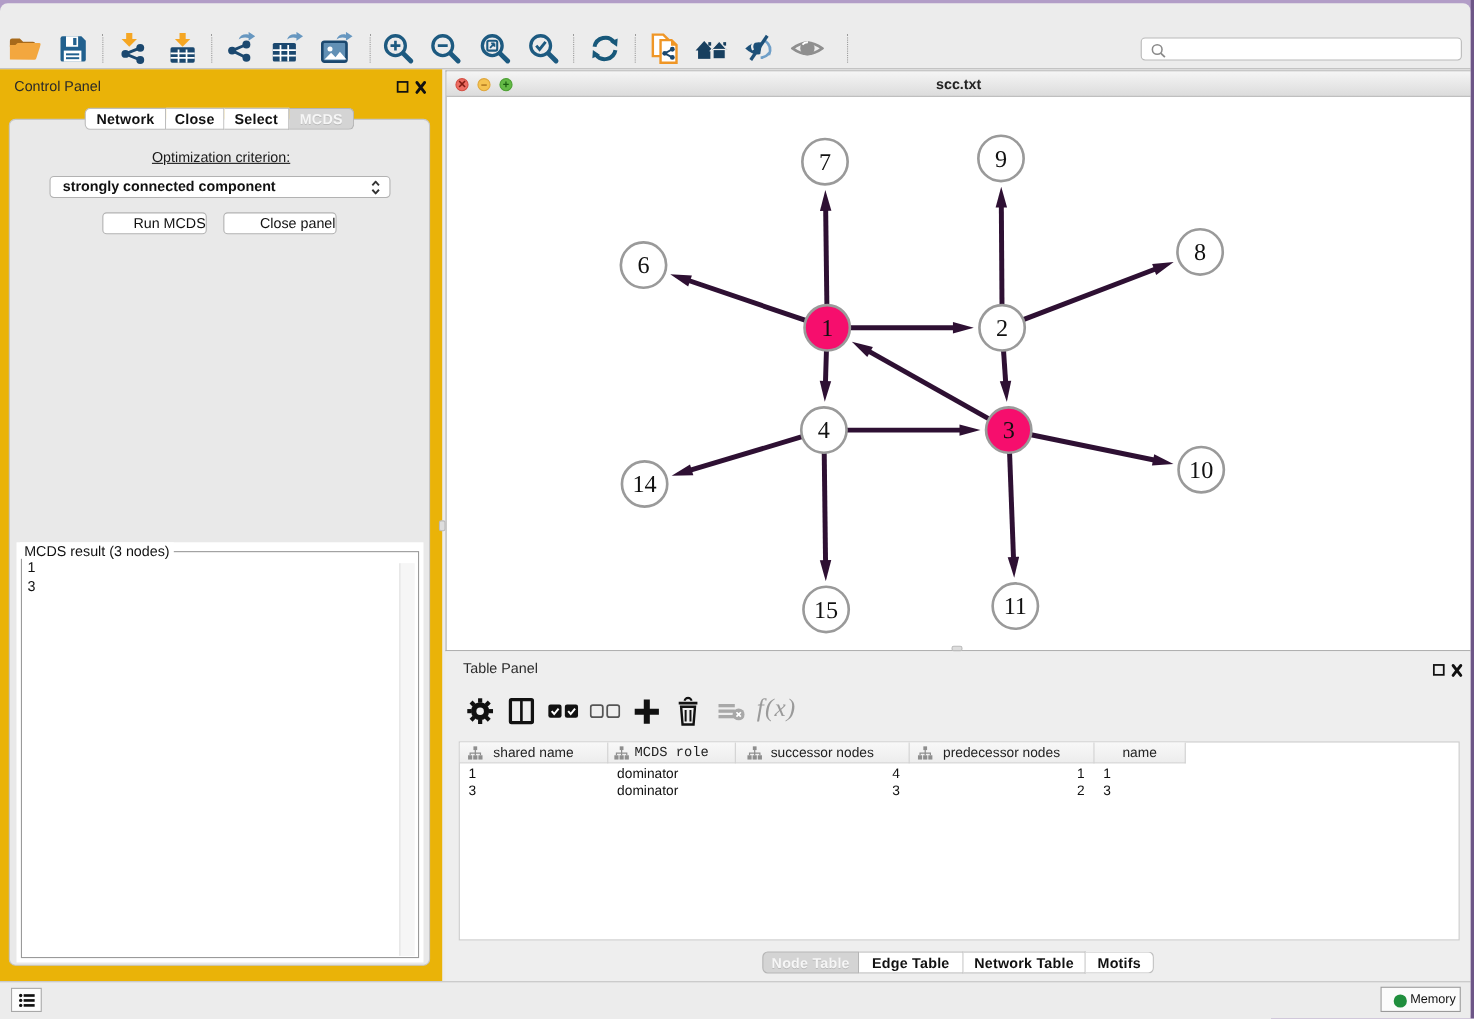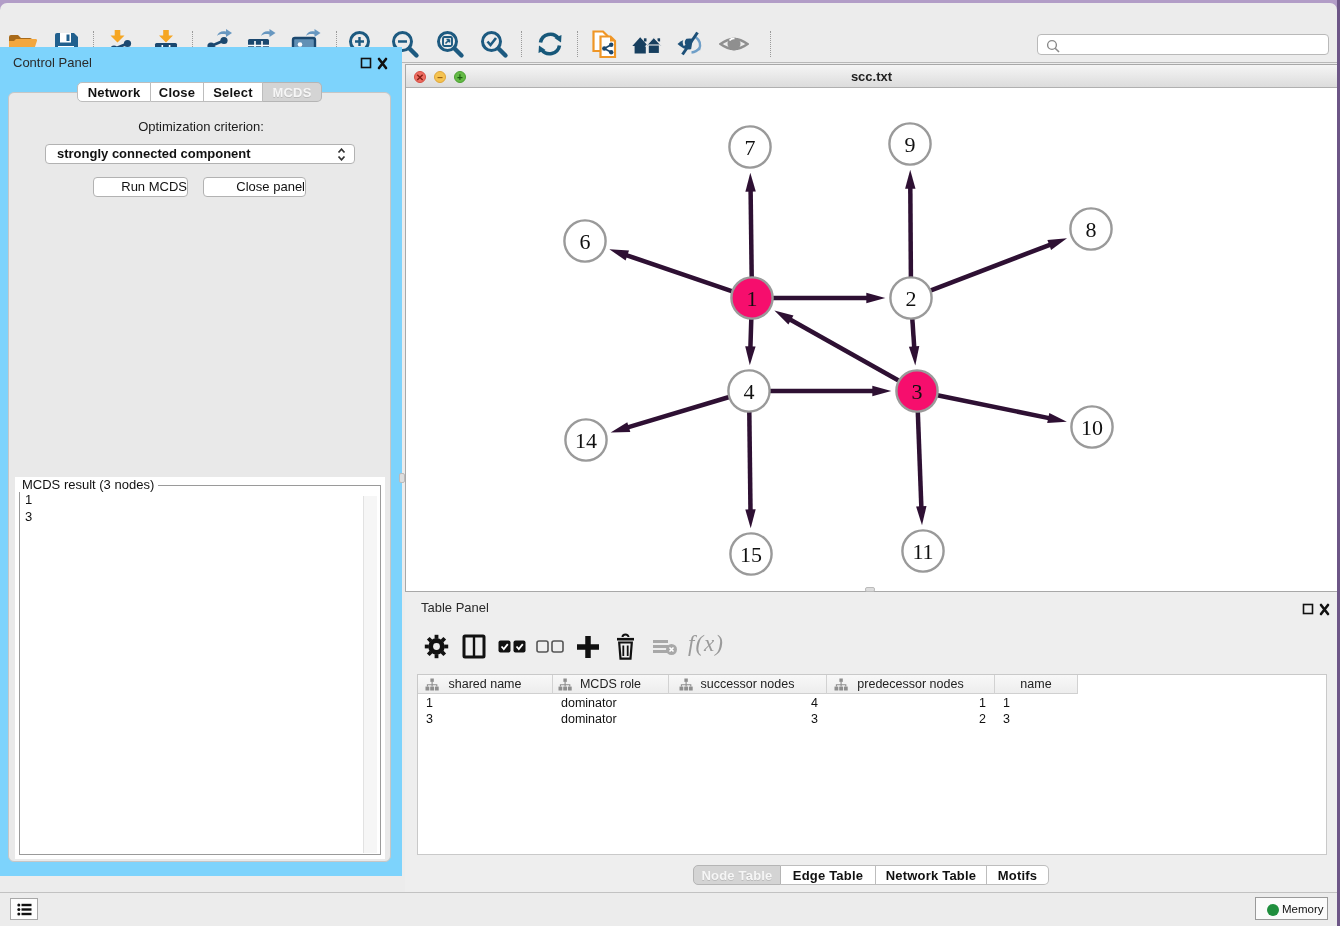--- a/index.html
+++ b/index.html
@@ -10,30 +10,30 @@
 
 #titlebar { position:absolute; left:0; top:0; width:100%; height:21px; background:#f6f6f6; border-bottom:1px solid #d3d3d3; }
 .tl { position:absolute; top:4.5px; width:12px; height:12px; border-radius:50%; background:#dcdcdc; border:1px solid #c6c6c6; }
 #wintitle { position:absolute; top:3px; width:100%; text-align:center; color:#a4a4a4; font-size:13px; }
 
 #toolbar { position:absolute; left:0; top:21px; width:100%; height:39px; background:#ececec; border-bottom:1px solid #b8b8b8; }
 .tbsep { position:absolute; top:7px; height:26px; width:1px; border-left:1px dotted #9a9a9a; }
 .ticon { position:absolute; top:5px; width:30px; height:30px; }
 #searchbox { position:absolute; left:1037px; top:10px; width:292px; height:21px; background:#fff; border:1px solid #b9b9b9; border-radius:4px; }
 
-#cpanel { position:absolute; left:0; top:44px; width:402px; height:829px; background:#7dd3fc; }
+#cpanel { position:absolute; left:0; top:60px; width:402px; height:829px; background:#eab308; }
 #cpanel .hdr { position:absolute; left:13px; top:8px; font-size:13px; color:#2a2a2a; }
 .tabs { position:absolute; display:flex; font-size:13px; z-index:5;align-items:flex-end; }
 #optlabel,#dropdown,.btn,#resultwrap { z-index:3; }
 .tabs .tab { height:20px; line-height:19px; font-weight:bold; letter-spacing:0.2px; background:#fff; border:1px solid #bdbdbd; border-left:none; color:#111; text-align:center; white-space:nowrap; }
 .tabs .tab:first-child { border-left:1px solid #bdbdbd; border-radius:5px 0 0 5px; }
 .tabs .tab:last-child { border-radius:0 5px 5px 0; }
 .tabs .tab.sel { background:#d4d4d4; border-color:#b5b5b5; color:#f6f6f6; text-shadow:0 1px 0 #bbb; }
 #cpbox { position:absolute; left:8px; top:45px; width:383px; height:770px; background:#e9e9e9; border:1px solid #c6c6c6; border-radius:6px; }
-#optlabel { position:absolute; left:0; top:72px; width:100%; text-align:center; font-size:13px; color:#1a1a1a; }
+#optlabel { position:absolute; left:0; top:72px; width:100%; text-align:center; font-size:13px; color:#1a1a1a;text-decoration:underline; }
 #dropdown { position:absolute; left:45px; top:97px; width:310px; height:20px; background:#fff; border:1px solid #b2b2b2; border-radius:4px; font-size:13px; color:#111; line-height:18px; padding-left:11px;font-weight:bold; }
 .btn { position:absolute; top:130px; height:20px; background:#fff; border:1px solid #b2b2b2; border-radius:4px; font-size:13px; color:#111; text-align:right; line-height:18px; }
 
 #resultwrap { position:absolute; left:15px; top:430px; width:370px; height:382px; background:#fff; }
 #resultbox { position:absolute; left:4px; top:8px; width:362px; height:370px; border:1px solid #9a9a9a; background:#fff; }
 #resultlegend { position:absolute; left:3px; top:0px; background:#fff; padding:0 4px; font-size:13px; color:#111; }
 #resulttext { position:absolute; left:5px; top:6px; font-size:13px; color:#111; line-height:16.5px; }
 #resultsb { position:absolute; right:3px; top:10px; width:14px; height:357px; background:#f6f6f6; border-left:1px solid #e2e2e2; }
 
 #netwin { position:absolute; left:405px; top:61px; width:932px; height:528px; background:#fff; border:1px solid #a8a8a8; border-right:none; }
@@ -367,21 +367,21 @@
         </g>
         <circle cx="18.5" cy="10.5" r="5.5" fill="#a8a8a8"></circle>
         <path d="M16.5 8.5 l4 4 M20.5 8.5 l-4 4" stroke="#fff" stroke-width="1.6"></path>
       </svg>
 
       <div class="abs" style="left:271px;top:3px;font-family:'Liberation Serif',serif;font-style:italic;font-size:23px;letter-spacing:1px;color:#9a9a9a;">f(x)</div>
     </div>
     <div id="ttable">
       <div id="thead" style="width:660px;">
         <div class="thcell" style="left:0; width:135px;">shared name</div>
-        <div class="thcell" style="left:135px; width:116px;">MCDS role</div>
+        <div class="thcell" style="left:135px; width:116px;font-family:Liberation Mono, monospace;">MCDS role</div>
         <div class="thcell" style="left:251px; width:158px;">successor nodes</div>
         <div class="thcell" style="left:409px; width:168px;">predecessor nodes</div>
         <div class="thcell" style="left:577px; width:83px; border-right:1px solid #d2d2d2;">name</div>
         <svg class="abs hico" style="left:7px;top:3px;">
             <use href="#orgico"></use>
           </svg>
         <svg class="abs hico" style="left:140px;top:3px;">
             <use href="#orgico"></use>
           </svg>
         <svg class="abs hico" style="left:261px;top:3px;">

